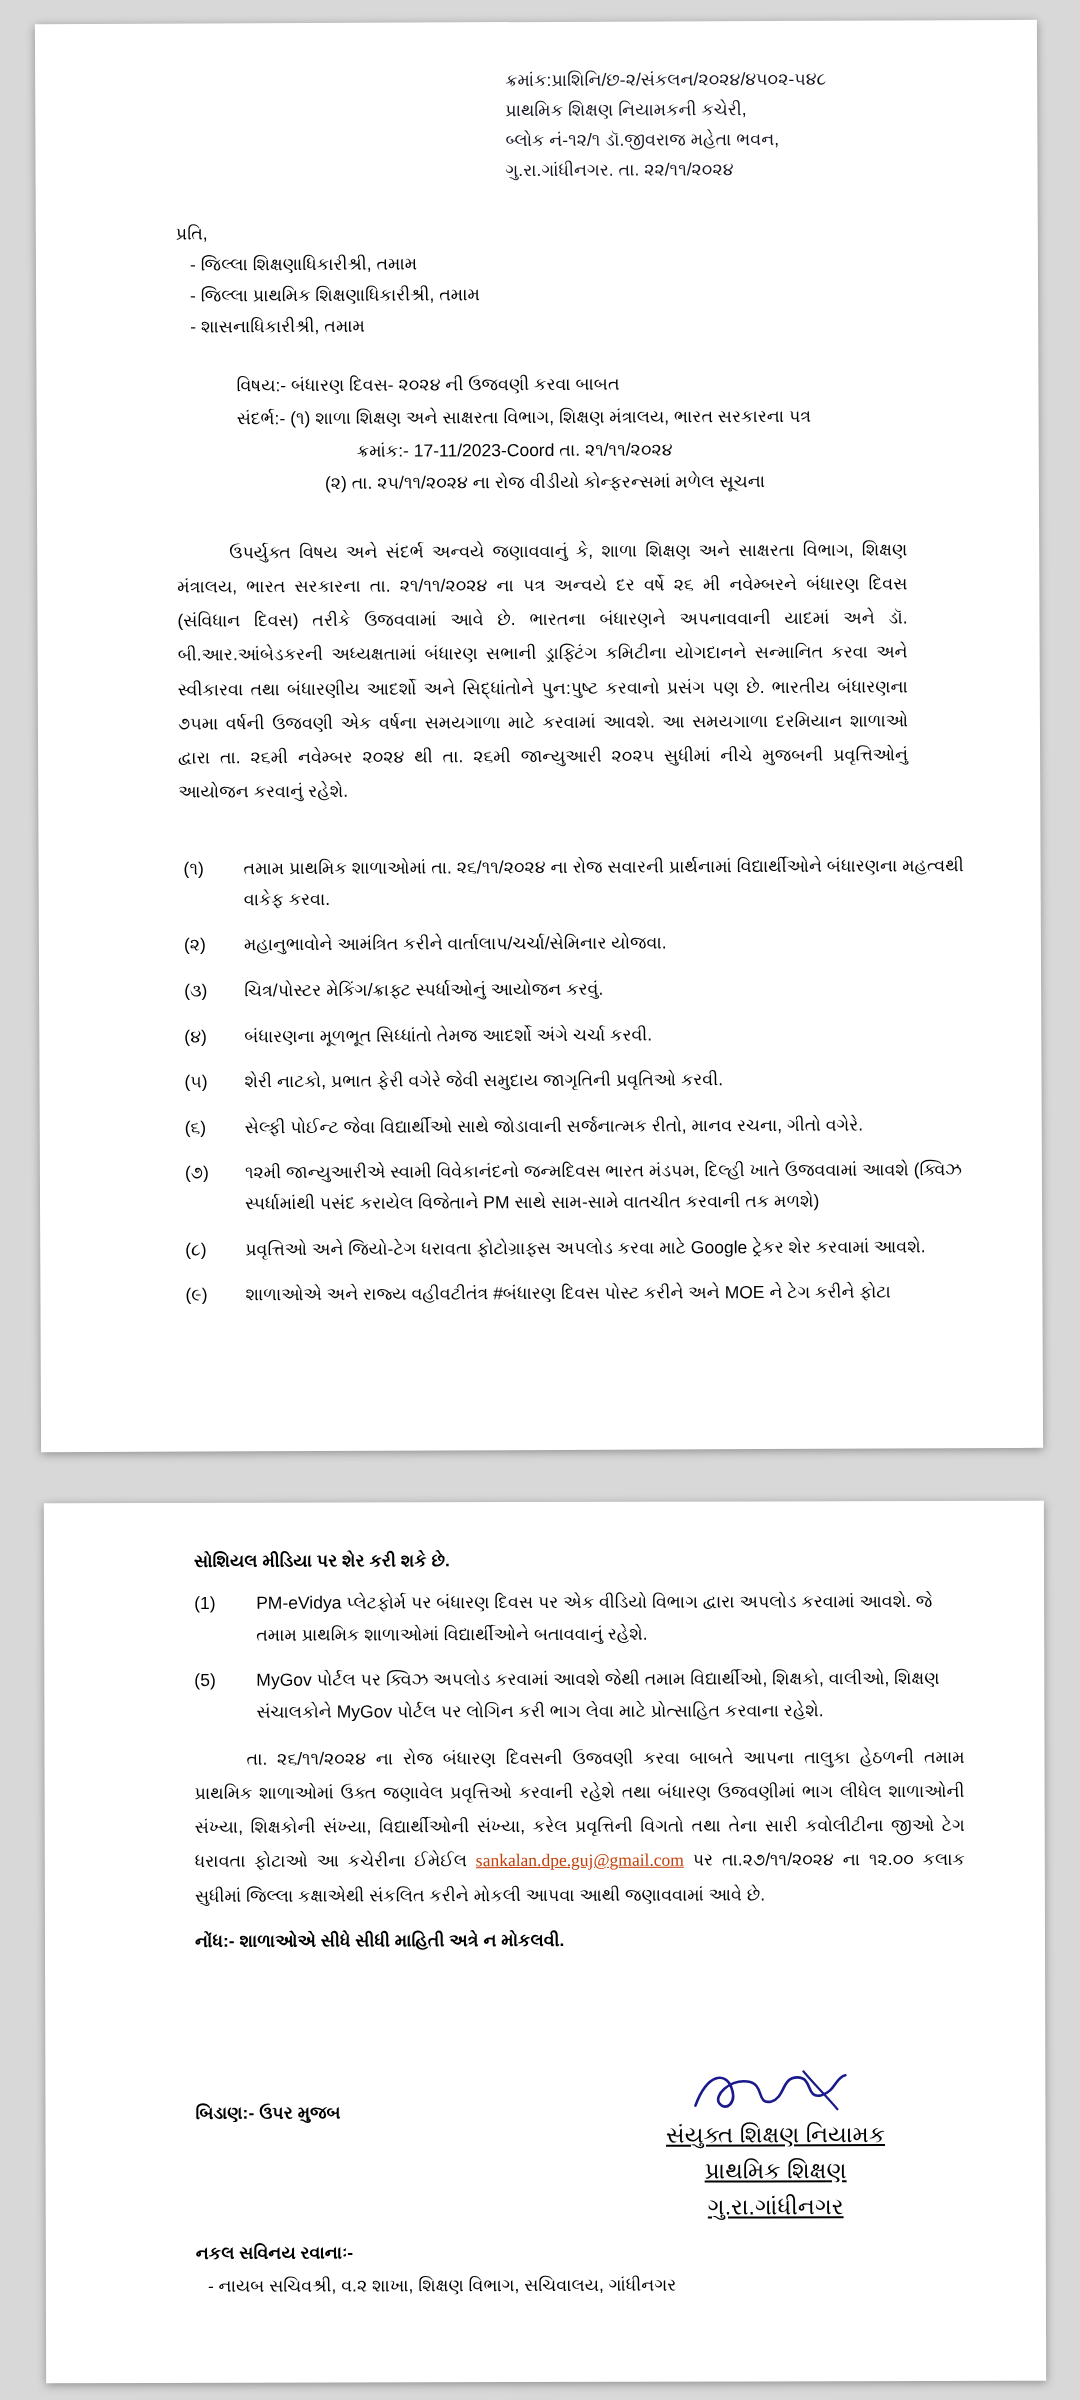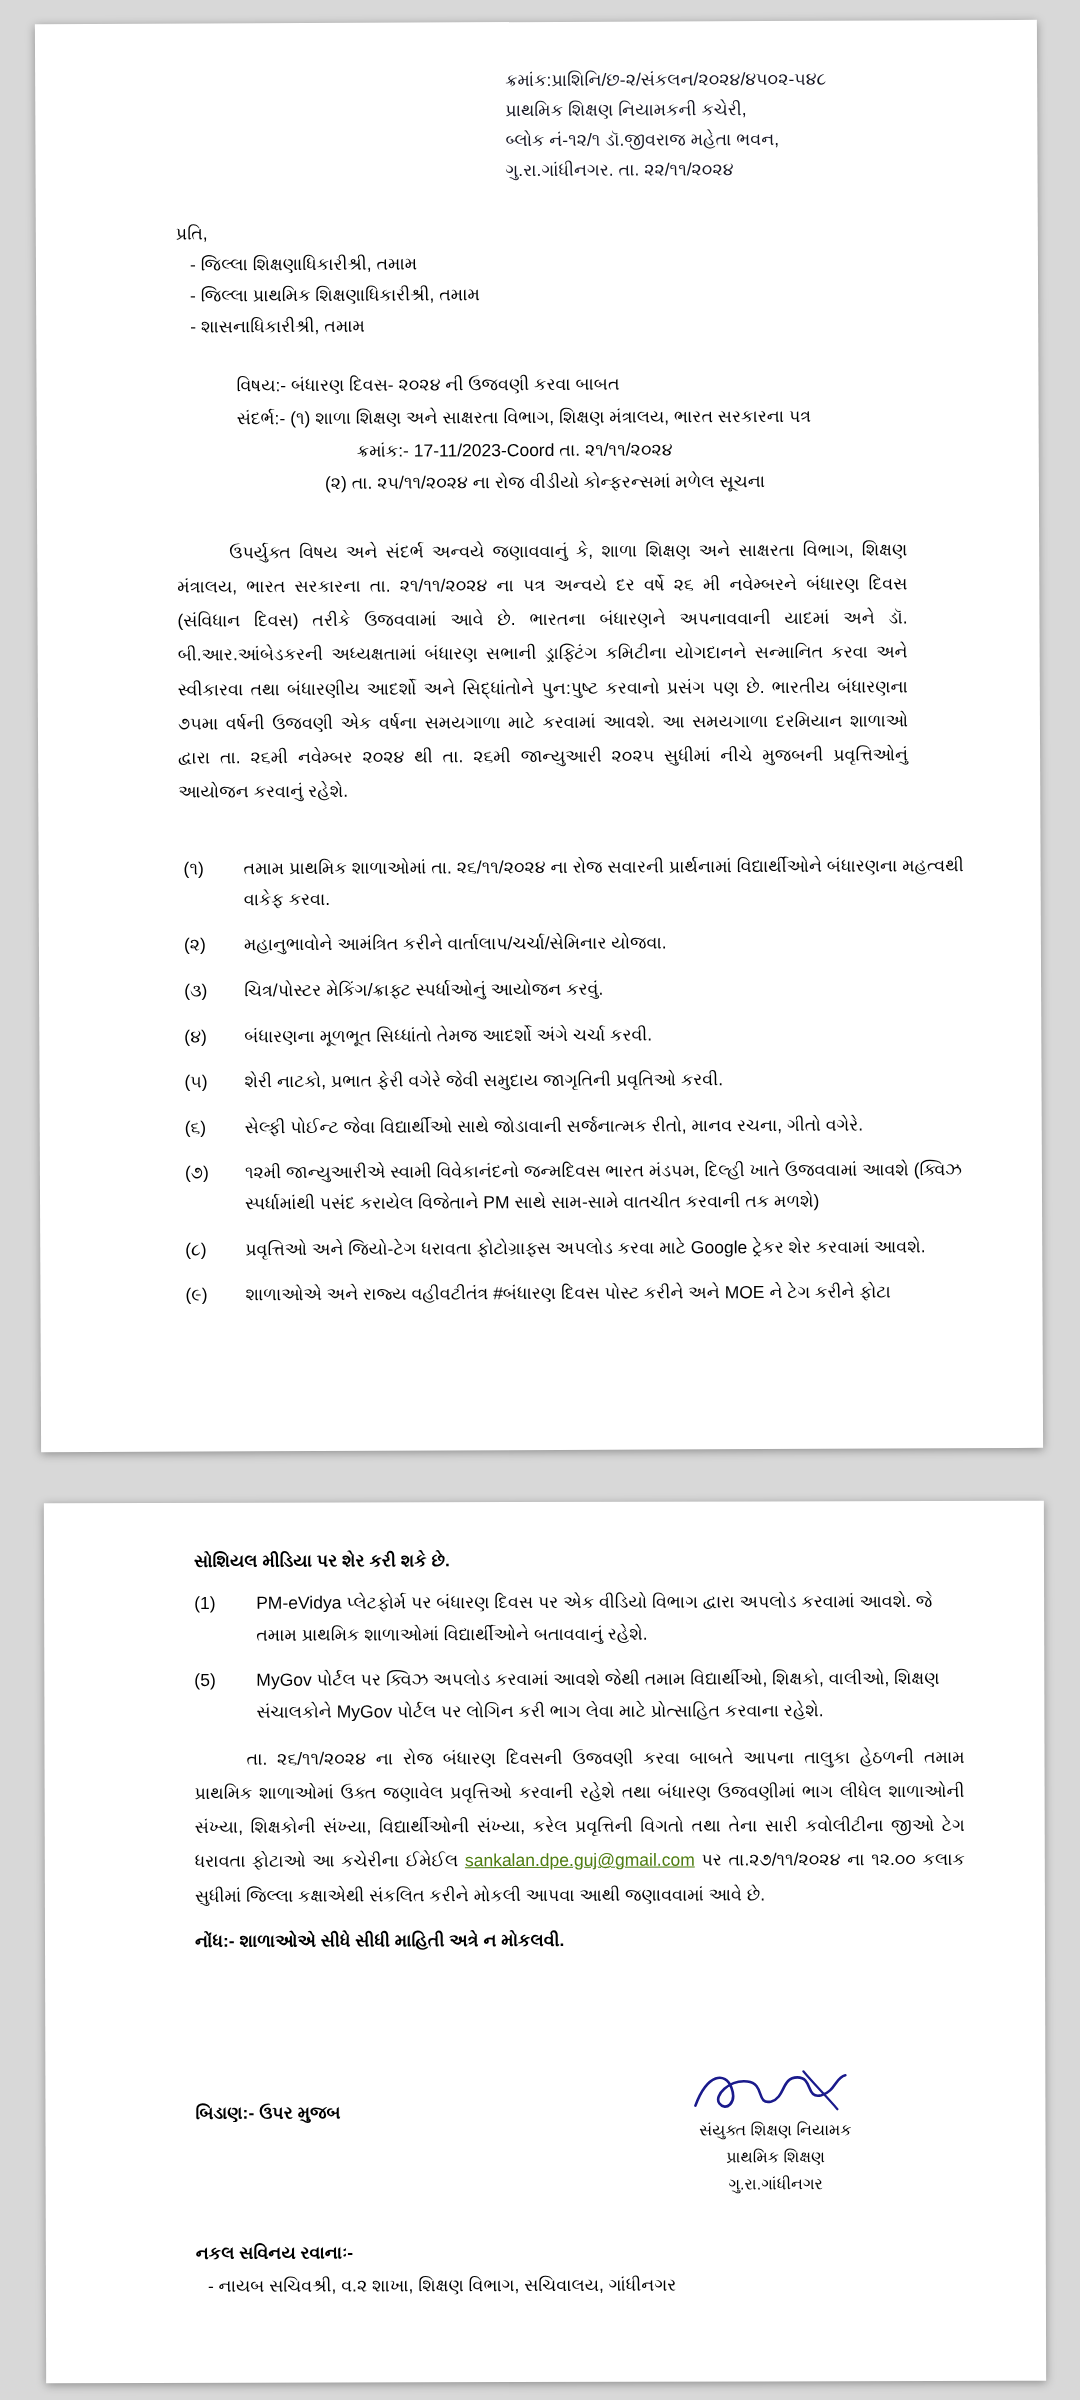--- a/index.html
+++ b/index.html
@@ -138,22 +138,23 @@
   .p2-list .num { width: 62px; flex: none; }
   .p2-list .content { flex: 1; }
   .p2-para {
     margin-top: 12px;
     font-size: 17.5px;
     line-height: 1.95;
     text-align: justify;
   }
   .p2-para .indent { display: inline-block; width: 52px; }
   .email {
-    color: #4d7c0f;
+    color: #c2410c;
     text-decoration: underline;
+    font-family: Liberation Serif, serif;
   }
   .note {
     margin-top: 18px;
     font-size: 17.5px;
     font-weight: bold;
   }
   .closing {
     position: absolute;
     left: 150px;
     top: 600px;
@@ -168,23 +169,24 @@
     right: 120px;
     top: 568px;
     width: 300px;
     text-align: center;
   }
   .sign-mark {
     height: 52px;
     position: relative;
   }
   .sign-block div.sig-txt {
-    font-size: 16px;
+    font-size: 23px;
     margin-bottom: 9px;
     font-weight: normal;
+    text-decoration: underline;
   }
   .copy-block {
     position: absolute;
     left: 150px;
     top: 740px;
     width: 770px;
   }
   .copy-block .c-head {
     font-size: 17.5px;
     font-weight: bold;

